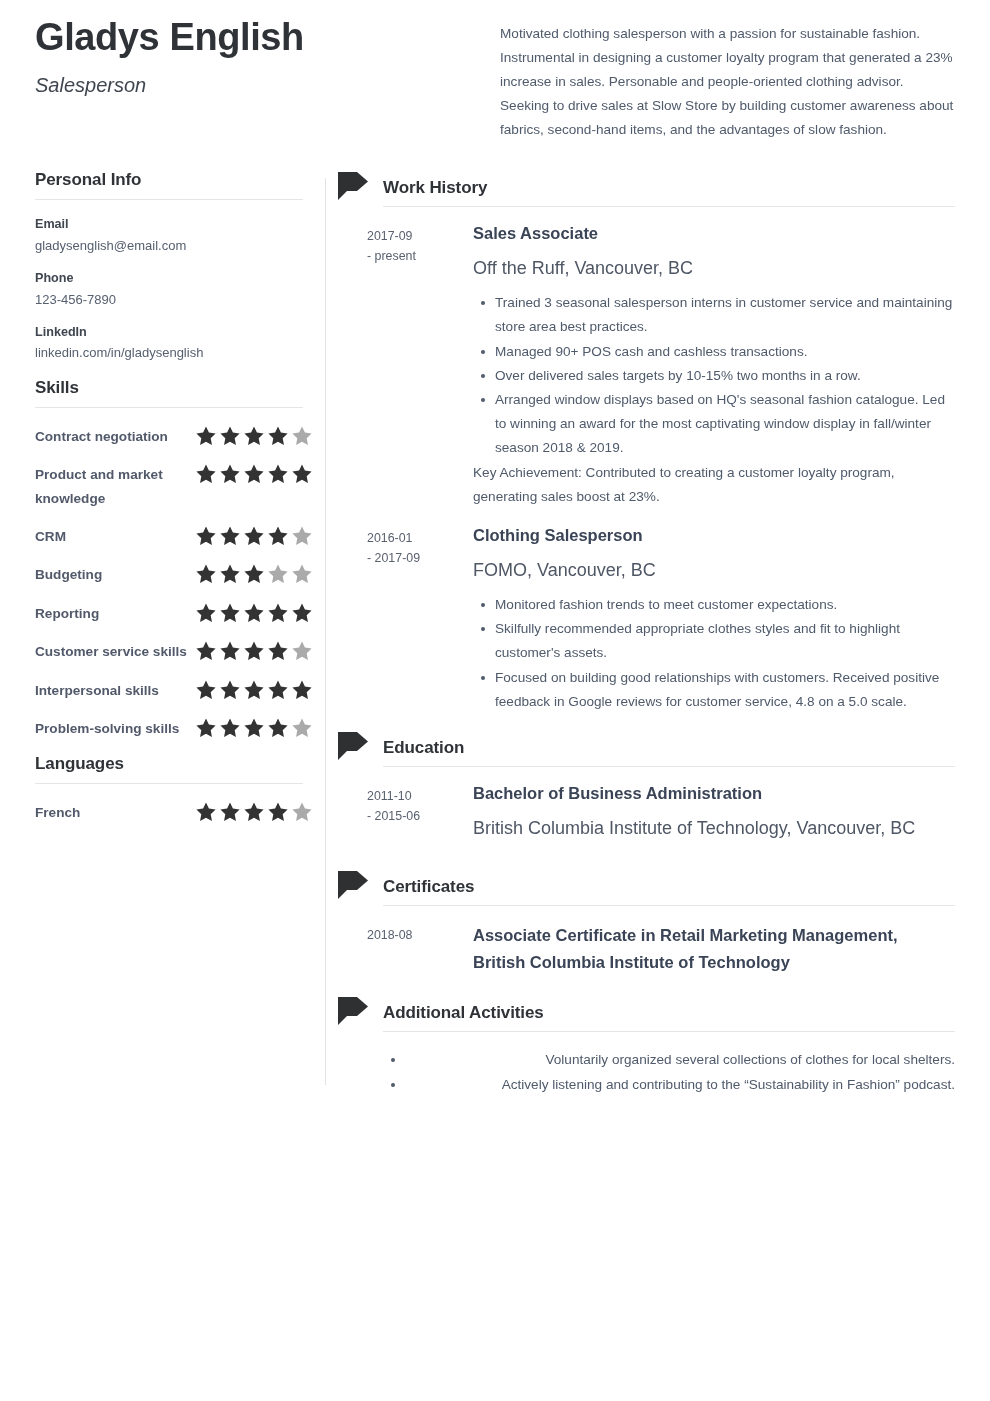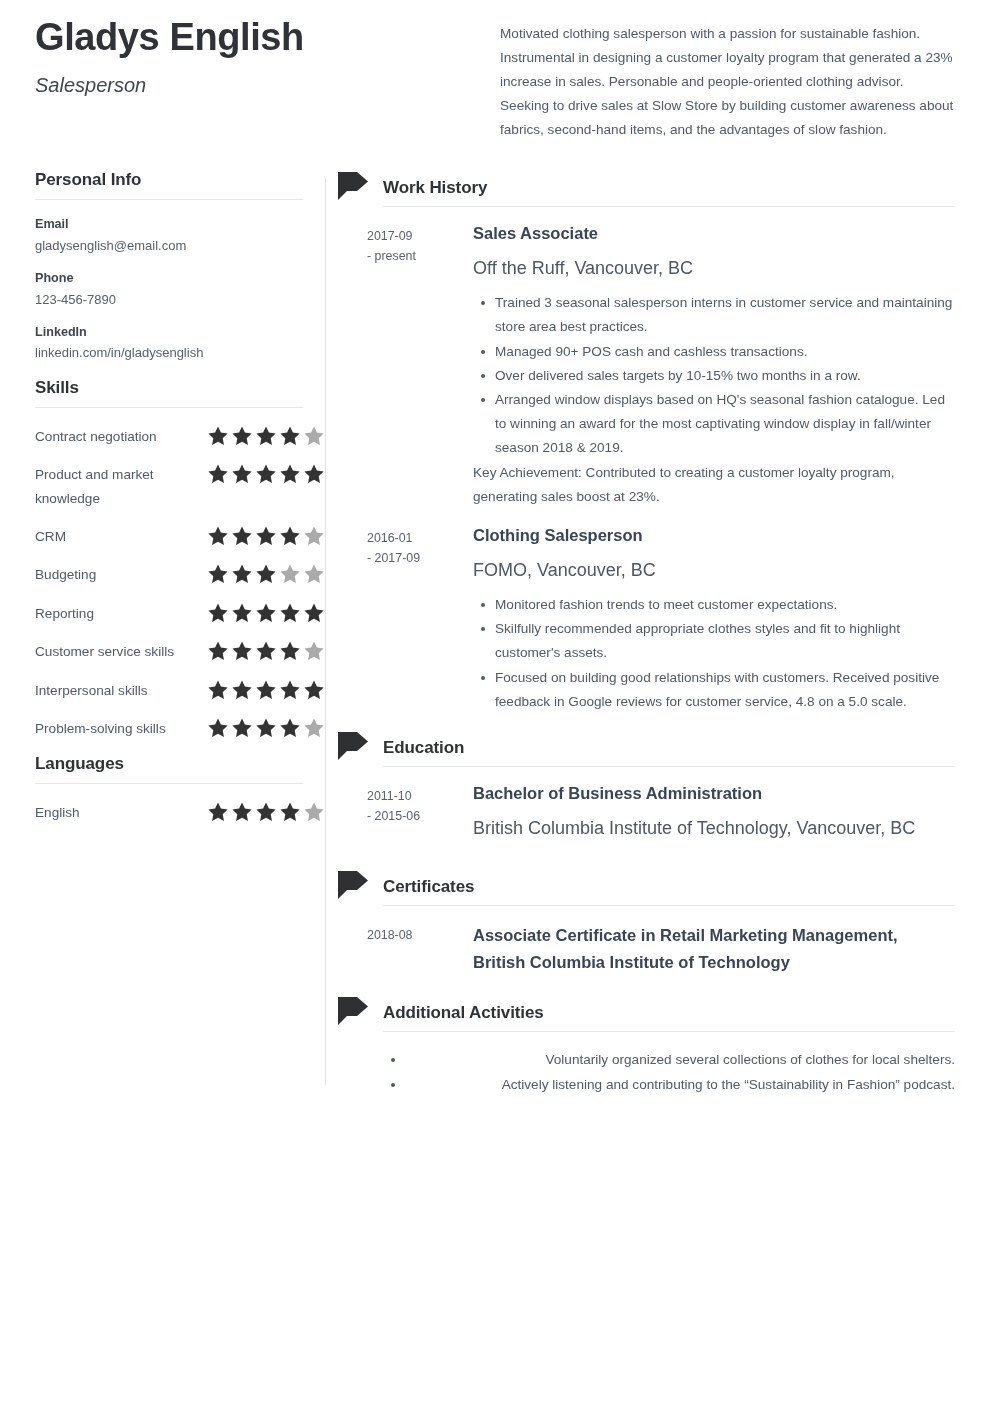--- a/index.html
+++ b/index.html
@@ -71,23 +71,24 @@
   .info-value {
     font-size: 13px;
     color: #56606f;
     line-height: 1.35;
   }
 
   .skills-list { margin-top: 2px; }
   .skill-row {
     display: flex;
     align-items: flex-start;
-    justify-content: space-between;
+    justify-content: flex-start;
     margin-bottom: 14px;
     min-height: 22px;
+    font-weight: bold;
   }
   .skill-name {
     font-size: 13.6px;
     color: #51596a;
     line-height: 1.72;
     width: 160px;
     flex: 0 0 160px;
     padding-top: 1px;
   }
   .stars { white-space: nowrap; flex: 0 0 auto; padding-top: 1px; }
@@ -346,21 +347,21 @@
                   </svg></span></span>
             </div>
           </div>
       </div>
 
       <div>
         <div class="side-heading">Languages</div>
         <hr class="side-rule">
         <div class="skills-list" id="languages-list">
             <div class="skill-row">
-              <span class="skill-name">English</span>
+              <span class="skill-name">French</span>
               <span class="stars"><span class="star"><svg width="22" height="21" viewBox="0 0 22 21">
                     <path d="M11 1.4 L13.9 7.6 L20.6 8.5 L15.7 13.2 L16.95 20 L11 16.75 L5.05 20 L6.3 13.2 L1.4 8.5 L8.1 7.6 Z" fill="#333333"></path>
                   </svg></span><span class="star"><svg width="22" height="21" viewBox="0 0 22 21">
                     <path d="M11 1.4 L13.9 7.6 L20.6 8.5 L15.7 13.2 L16.95 20 L11 16.75 L5.05 20 L6.3 13.2 L1.4 8.5 L8.1 7.6 Z" fill="#333333"></path>
                   </svg></span><span class="star"><svg width="22" height="21" viewBox="0 0 22 21">
                     <path d="M11 1.4 L13.9 7.6 L20.6 8.5 L15.7 13.2 L16.95 20 L11 16.75 L5.05 20 L6.3 13.2 L1.4 8.5 L8.1 7.6 Z" fill="#333333"></path>
                   </svg></span><span class="star"><svg width="22" height="21" viewBox="0 0 22 21">
                     <path d="M11 1.4 L13.9 7.6 L20.6 8.5 L15.7 13.2 L16.95 20 L11 16.75 L5.05 20 L6.3 13.2 L1.4 8.5 L8.1 7.6 Z" fill="#333333"></path>
                   </svg></span><span class="star"><svg width="22" height="21" viewBox="0 0 22 21">
                     <path d="M11 1.4 L13.9 7.6 L20.6 8.5 L15.7 13.2 L16.95 20 L11 16.75 L5.05 20 L6.3 13.2 L1.4 8.5 L8.1 7.6 Z" fill="#aaaaaa"></path>

